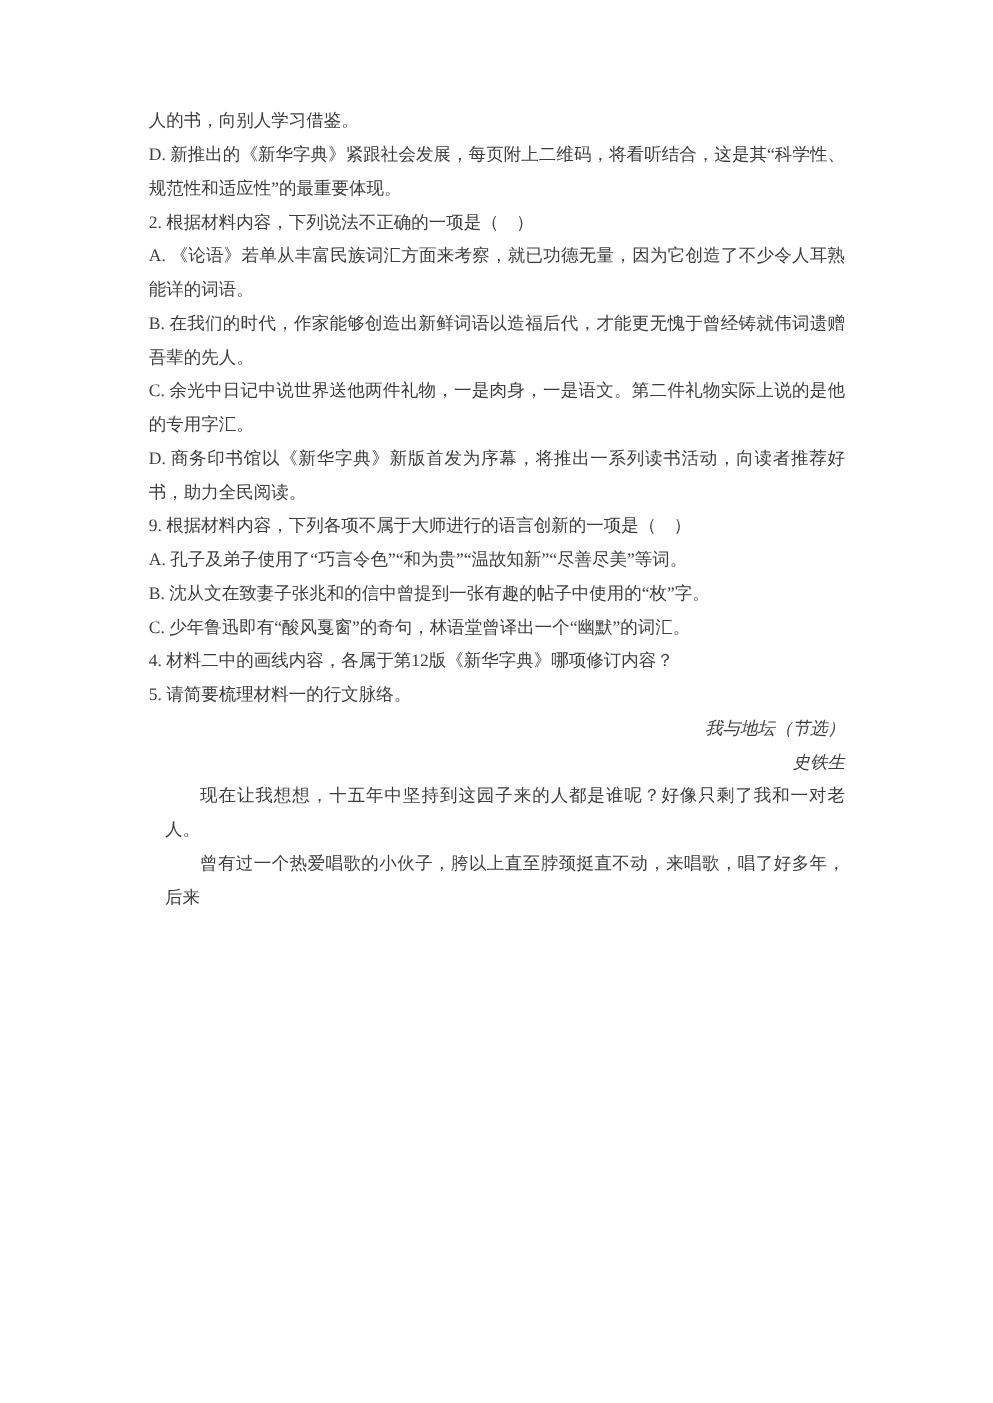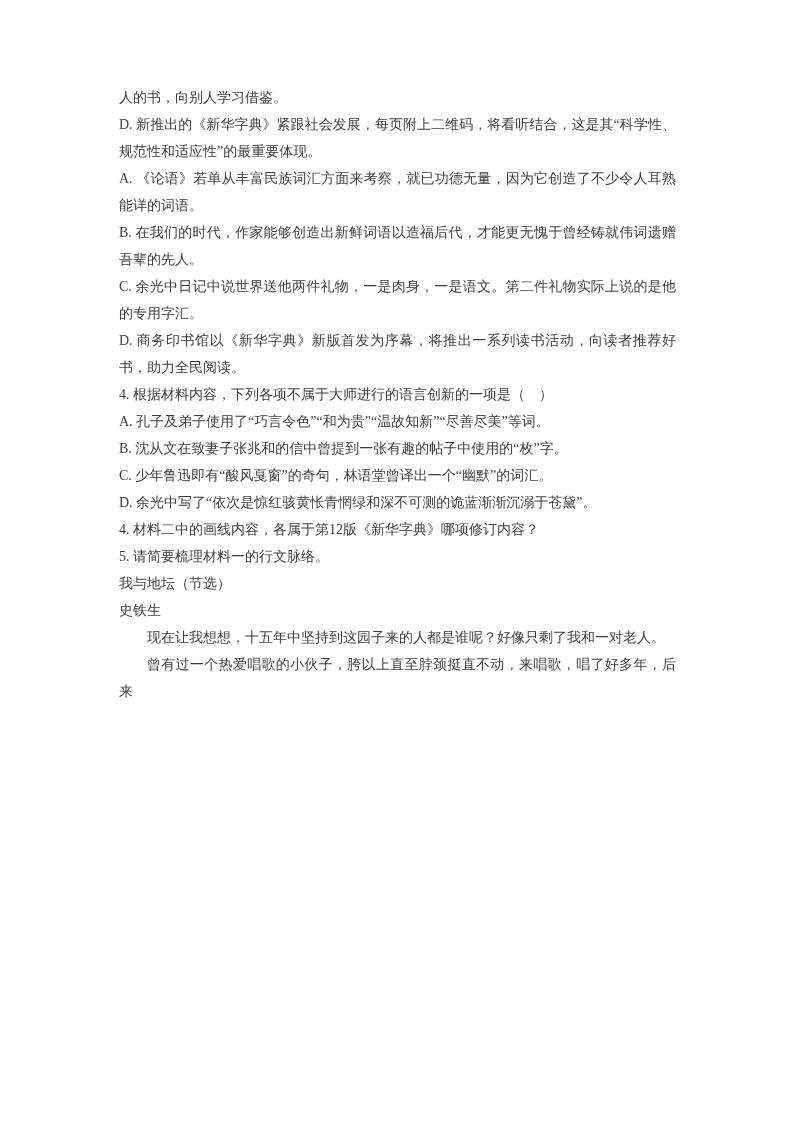--- a/index.html
+++ b/index.html
@@ -19,22 +19,22 @@
     top: 84px;
     left: 119px;
     width: 557px;
     font-size: 14px;
     line-height: 27px;
   }
   .doc p {
     text-align: justify;
     margin: 0;
   }
-  .doc p.center { text-align: left; }
-  .doc p.indent { text-indent: 2em; }
+  .doc p.center { text-align: right; font-style: italic; }
+  .doc p.indent { text-indent: 2em; margin-left: 13px; }
   .footer {
     position: absolute;
     left: 0;
     right: 0;
     top: 1064px;
     height: 32px;
     display: flex;
     align-items: center;
     justify-content: center;
     gap: 8px;
@@ -52,29 +52,29 @@
   }
 </style>
 </head>
 <body>
 
 <div class="page">
 
   <div class="doc">
       <p class="plain">人的书，向别人学习借鉴。</p>
       <p class="plain">D. 新推出的《新华字典》紧跟社会发展，每页附上二维码，将看听结合，这是其“科学性、规范性和适应性”的最重要体现。</p>
+      <p class="plain">2. 根据材料内容，下列说法不正确的一项是（　）</p>
       <p class="plain">A. 《论语》若单从丰富民族词汇方面来考察，就已功德无量，因为它创造了不少令人耳熟能详的词语。</p>
       <p class="plain">B. 在我们的时代，作家能够创造出新鲜词语以造福后代，才能更无愧于曾经铸就伟词遗赠吾辈的先人。</p>
       <p class="plain">C. 余光中日记中说世界送他两件礼物，一是肉身，一是语文。第二件礼物实际上说的是他的专用字汇。</p>
       <p class="plain">D. 商务印书馆以《新华字典》新版首发为序幕，将推出一系列读书活动，向读者推荐好书，助力全民阅读。</p>
-      <p class="plain">4. 根据材料内容，下列各项不属于大师进行的语言创新的一项是（　）</p>
+      <p class="plain">9. 根据材料内容，下列各项不属于大师进行的语言创新的一项是（　）</p>
       <p class="plain">A. 孔子及弟子使用了“巧言令色”“和为贵”“温故知新”“尽善尽美”等词。</p>
       <p class="plain">B. 沈从文在致妻子张兆和的信中曾提到一张有趣的帖子中使用的“枚”字。</p>
       <p class="plain">C. 少年鲁迅即有“酸风戛窗”的奇句，林语堂曾译出一个“幽默”的词汇。</p>
-      <p class="plain">D. 余光中写了“依次是惊红骇黄怅青惘绿和深不可测的诡蓝渐渐沉溺于苍黛”。</p>
       <p class="plain">4. 材料二中的画线内容，各属于第12版《新华字典》哪项修订内容？</p>
       <p class="plain">5. 请简要梳理材料一的行文脉络。</p>
       <p class="center">我与地坛（节选）</p>
       <p class="center">史铁生</p>
       <p class="indent">现在让我想想，十五年中坚持到这园子来的人都是谁呢？好像只剩了我和一对老人。</p>
       <p class="indent">曾有过一个热爱唱歌的小伙子，胯以上直至脖颈挺直不动，来唱歌，唱了好多年，后来</p>
     </div>
 
   <div class="footer">
     <span class="logo">

